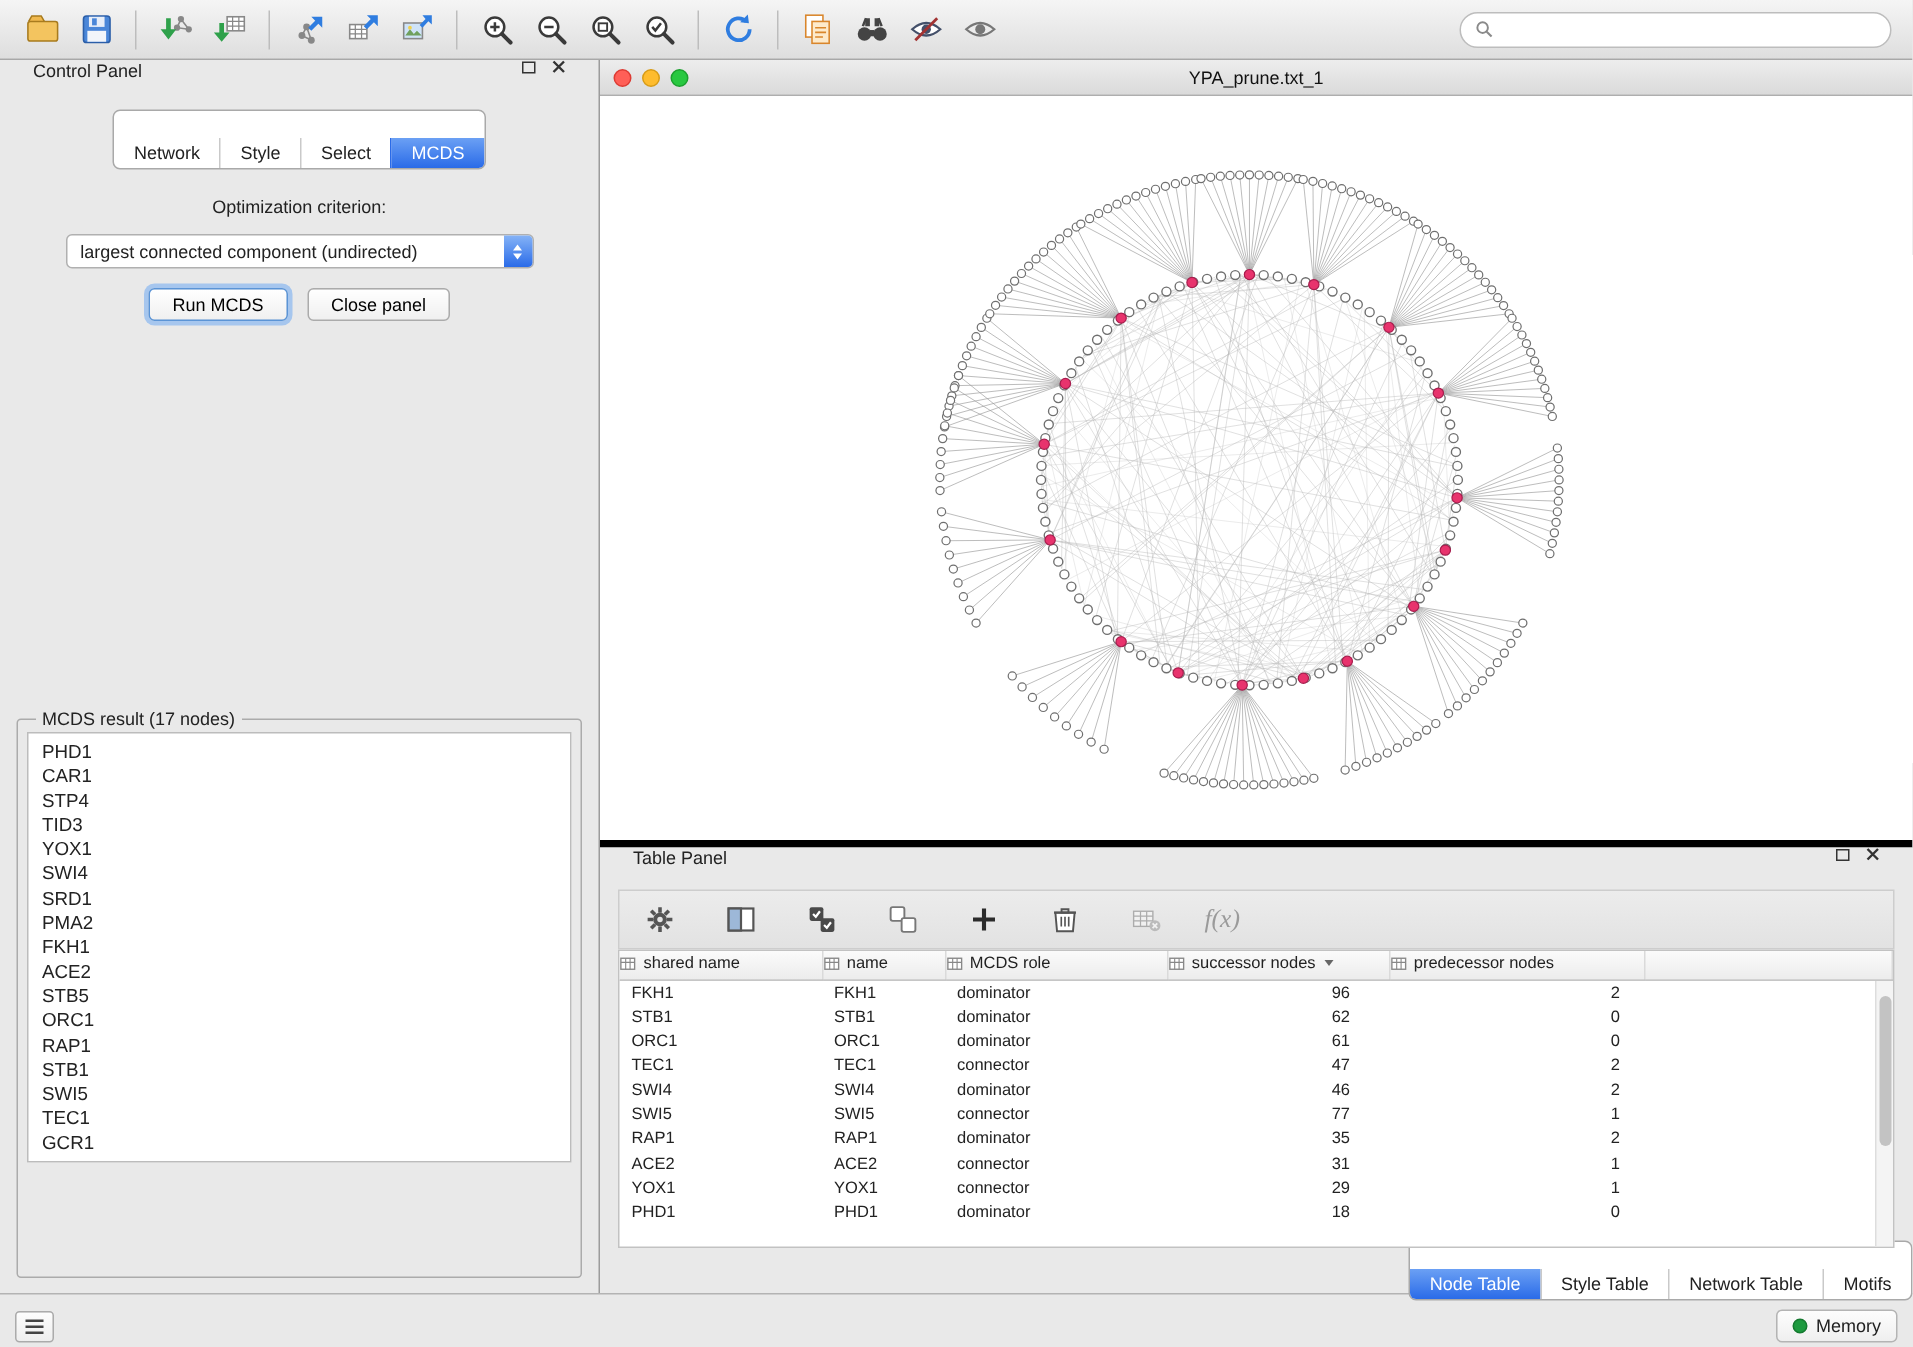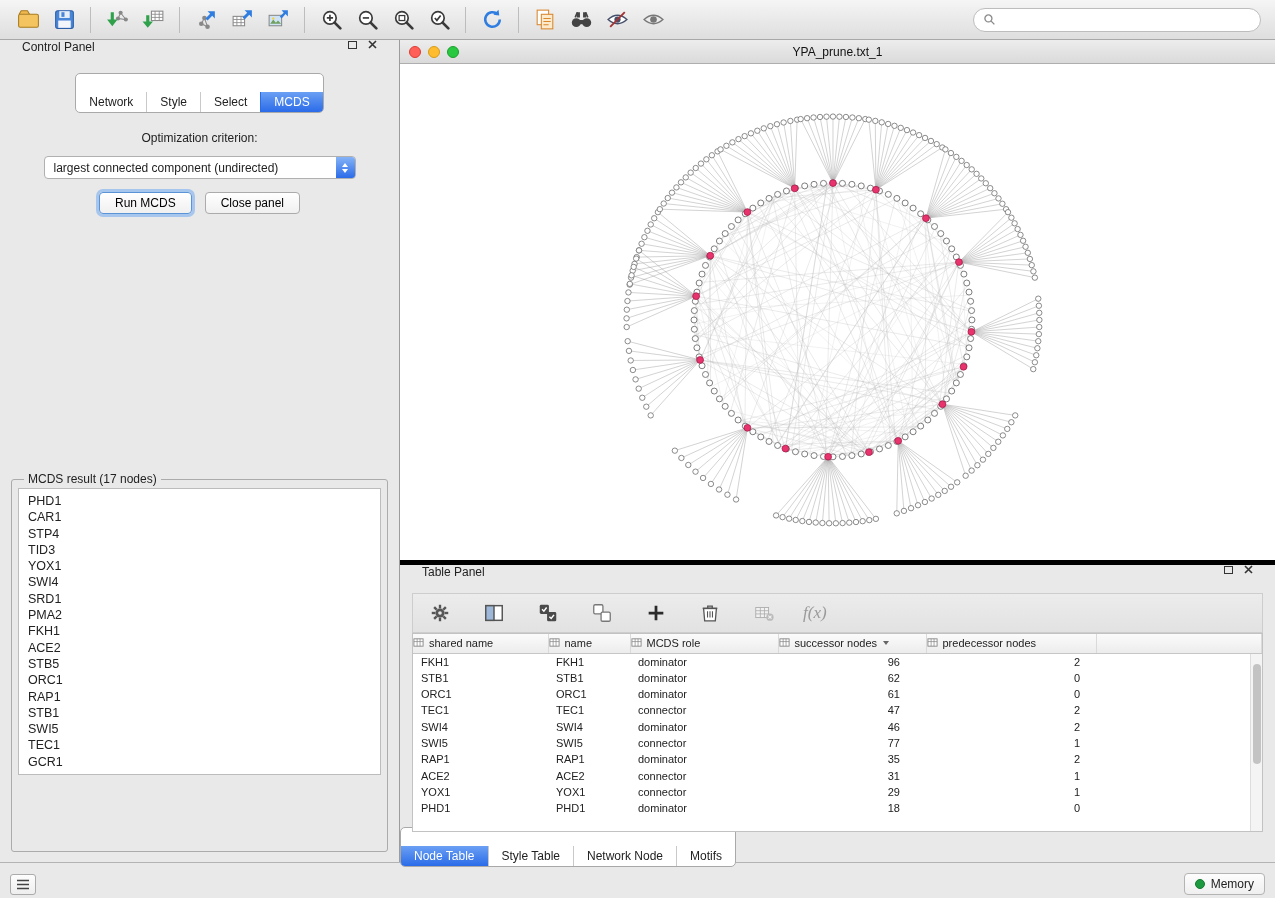--- a/index.html
+++ b/index.html
@@ -75,21 +75,21 @@
   table { border-collapse:collapse; table-layout:fixed; width:100%; }
   th { height:19px; background:linear-gradient(#fbfbfb,#ececec); border-right:1px solid #dadada;
     border-bottom:1px solid #c6c6c6; font-weight:normal; font-size:11px; text-align:left; white-space:nowrap; }
   th .hwrap { display:inline-flex; align-items:center; gap:5px; }
   td { height:16.3px; line-height:16.3px; font-size:11px; padding:0 8px; white-space:nowrap; }
   td.c3 { text-align:right; padding-right:26px; }
   td.c4 { text-align:right; padding-right:16px; }
   .vscroll { position:absolute; right:0; top:20px; bottom:0; width:12px; background:#f4f4f4; border-left:1px solid #ddd; }
   .vthumb { position:absolute; top:10px; left:2px; width:8px; height:100px; background:#c3c3c3; border-radius:4px; }
 
-  .tp-tabs { height:30px; display:flex; align-items:center; justify-content:flex-start; }
+  .tp-tabs { height:30px; display:flex; align-items:center; justify-content:flex-end; }
 
   
   .statusbar { height:43px; background:#e9e9e9; border-top:1px solid #b3b3b3;
     display:flex; align-items:center; padding:0 10px; }
   .ham-btn { width:26px; height:21px; background:linear-gradient(#fdfdfd,#eee); border:1px solid #ababab;
     border-radius:3px; display:flex; align-items:center; justify-content:center; }
   .memory-btn { margin-left:auto; display:flex; align-items:center; gap:6px; height:22px;
     background:linear-gradient(#fdfdfd,#efefef); border:1px solid #b4b4b4; border-radius:4px;
     padding:0 10px; font-size:12px; }
   .gdot { width:10px; height:10px; border-radius:50%; background:#1d9a3f; border:1px solid #157a30; }
@@ -1155,21 +1155,21 @@
         </table>
         <div class="vscroll">
             <div class="vthumb"></div>
           </div>
       </div>
 
       <div class="tp-tabs">
         <div class="seg">
           <span class="seg-item active">Node Table</span>
           <span class="seg-item">Style Table</span>
-          <span class="seg-item">Network Node</span>
+          <span class="seg-item">Network Table</span>
           <span class="seg-item">Motifs</span>
         </div>
       </div>
     </div>
   </div>
 </div>
 
 <div class="statusbar">
   <span class="ham-btn">
     <svg width="14" height="11" viewBox="0 0 14 11">

